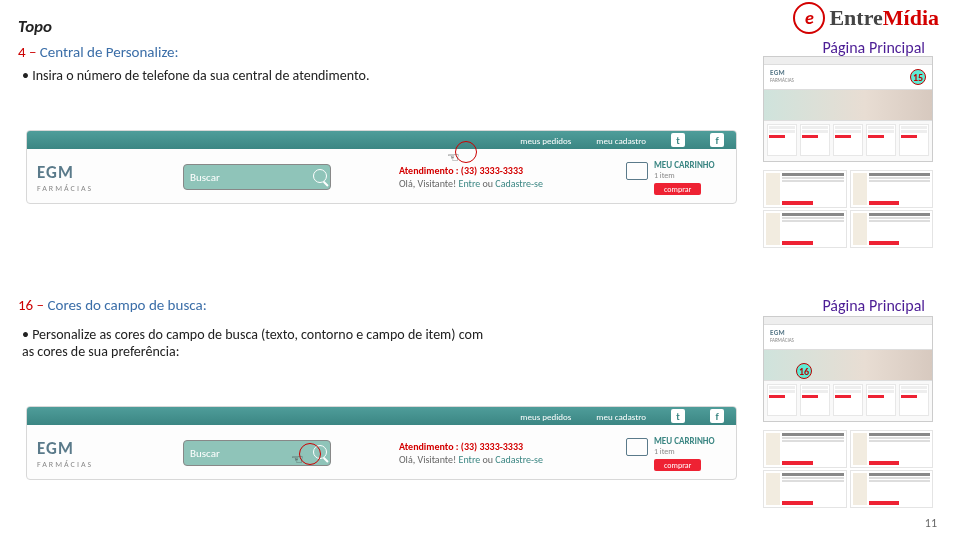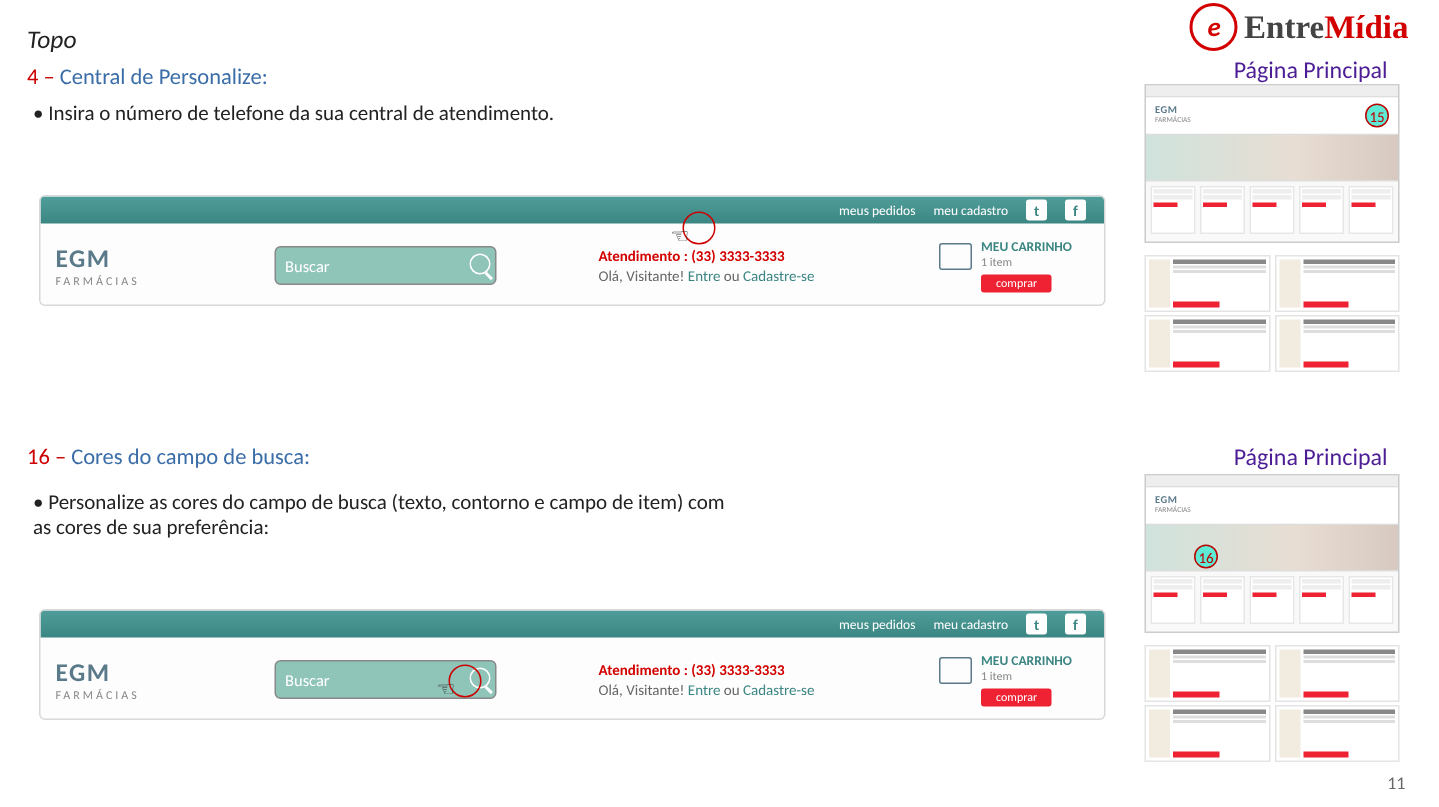--- a/index.html
+++ b/index.html
@@ -1,18 +1,18 @@
 <!DOCTYPE html>
 <html><head>
 <meta charset="utf-8">
 <style>
 *{margin:0;padding:0;box-sizing:border-box}
 body{font-family:Calibri,Arial,sans-serif;width:959px;height:538px;background:#fff;position:relative;font-size:13px;color:#333}
 .page{padding:16px 44px 0 18px;position:relative;height:100%}
-.topo{color:#222;font-style:italic;font-weight:400;font-size:17px;margin-bottom:6px}
+.topo{color:#222;font-style:italic;font-weight:700;font-size:17px;margin-bottom:6px}
 .sec-title{color:#c00;font-size:15px;margin-bottom:6px}
 .sec-title .num{color:#c00}
 .sec-title .rest{color:#3b6ea8}
 .bullet{color:#222;font-size:14px;margin-left:4px}
 .bullet::before{content:"• ";color:#222}
 .logo{position:absolute;top:2px;right:20px;display:flex;align-items:center;gap:4px}
 .logo .e{width:32px;height:32px;border-radius:50%;background:#fff;border:2px solid #d30000;display:flex;align-items:center;justify-content:center;position:relative}
 .logo .e::before{content:"e";color:#d30000;font-weight:700;font-size:18px;font-style:italic}
 .logo .grupo{font-family:Georgia,serif;font-size:22px;font-weight:700}
 .logo .g1{color:#444}
@@ -26,28 +26,28 @@
 .thumb2{top:316px}
 .thumb .tbar{height:8px;background:#eee;border-bottom:1px solid #ddd}
 .thumb .hd{height:24px;background:#fff;position:relative;padding-top:3px;padding-left:6px}
 .thumb .egm{font-size:7px;color:#5a7a8a;font-weight:700;letter-spacing:.4px}
 .thumb .tag{font-size:5px;color:#888}
 .thumb .banner{height:32px;background:linear-gradient(90deg,#cfe3dc 0%,#e8ddd3 60%,#d7c9bf 100%);border-top:1px solid #ddd;border-bottom:1px solid #ddd}
 .thumb .prods{height:38px;display:flex;gap:3px;padding:3px}
 .thumb .pcell{flex:1;background:#fff;border:1px solid #e7e7e7;display:flex;flex-direction:column;gap:1px;padding:1px}
 .thumb .pcell div{height:3px;background:#eee}
 .thumb .pcell .btn{background:#e23;height:3px;width:60%;margin-top:1px}
-.callout{position:absolute;width:16px;height:16px;border-radius:50%;background:#5eead4;color:#b00;border:1.5px solid #b00;font-weight:400;font-size:10px;display:flex;align-items:center;justify-content:center}
+.callout{position:absolute;width:16px;height:16px;border-radius:50%;background:#5eead4;color:#b00;border:1.5px solid #b00;font-weight:700;font-size:10px;display:flex;align-items:center;justify-content:center}
 .thumb1 .callout{top:12px;right:6px}
 .thumb2 .callout{top:46px;left:32px}
 
 .wide{position:absolute;left:26px;width:711px;height:74px;border:1px solid #d8d8d8;background:#fdfdfd;border-radius:4px;overflow:hidden}
 .wide1{top:130px}
 .wide2{top:406px}
-.wide .strip{height:18px;background:linear-gradient(180deg,#4f9d9a,#3b8683);display:flex;justify-content:flex-end;align-items:center;padding-right:12px;gap:12px;color:#fff;font-size:9px}
+.wide .strip{height:18px;background:linear-gradient(180deg,#4f9d9a,#3b8683);display:flex;justify-content:flex-end;align-items:center;padding-right:12px;gap:25px;color:#fff;font-size:9px}
 .wide .strip .link{color:#fff}
 .wide .strip .soc{width:14px;height:14px;background:#fff;border-radius:2px;display:flex;align-items:center;justify-content:center;color:#3b8683;font-weight:700;font-size:10px}
 .wide .row{display:flex;align-items:center;height:56px;padding:4px 10px;gap:16px}
 .wide .logo2{width:130px}
 .wide .logo2 .t1{font-size:17px;color:#5a7a8a;font-weight:700;letter-spacing:1px}
 .wide .logo2 .t2{font-size:8px;color:#888;letter-spacing:2px}
 .wide .search{flex:0 0 200px;position:relative}
 .wide .search .box{width:148px;height:26px;border:1px solid #888;border-radius:4px;background:#8fc4b9;display:flex;align-items:center;padding:0 6px;color:#fff;font-size:11px}
 .wide .search .mag{position:absolute;right:56px;top:5px;width:14px;height:14px;border:1.5px solid #fff;border-radius:50%}
 .wide .search .mag::after{content:"";position:absolute;width:6px;height:1.5px;background:#fff;bottom:-2px;right:-3px;transform:rotate(45deg)}

